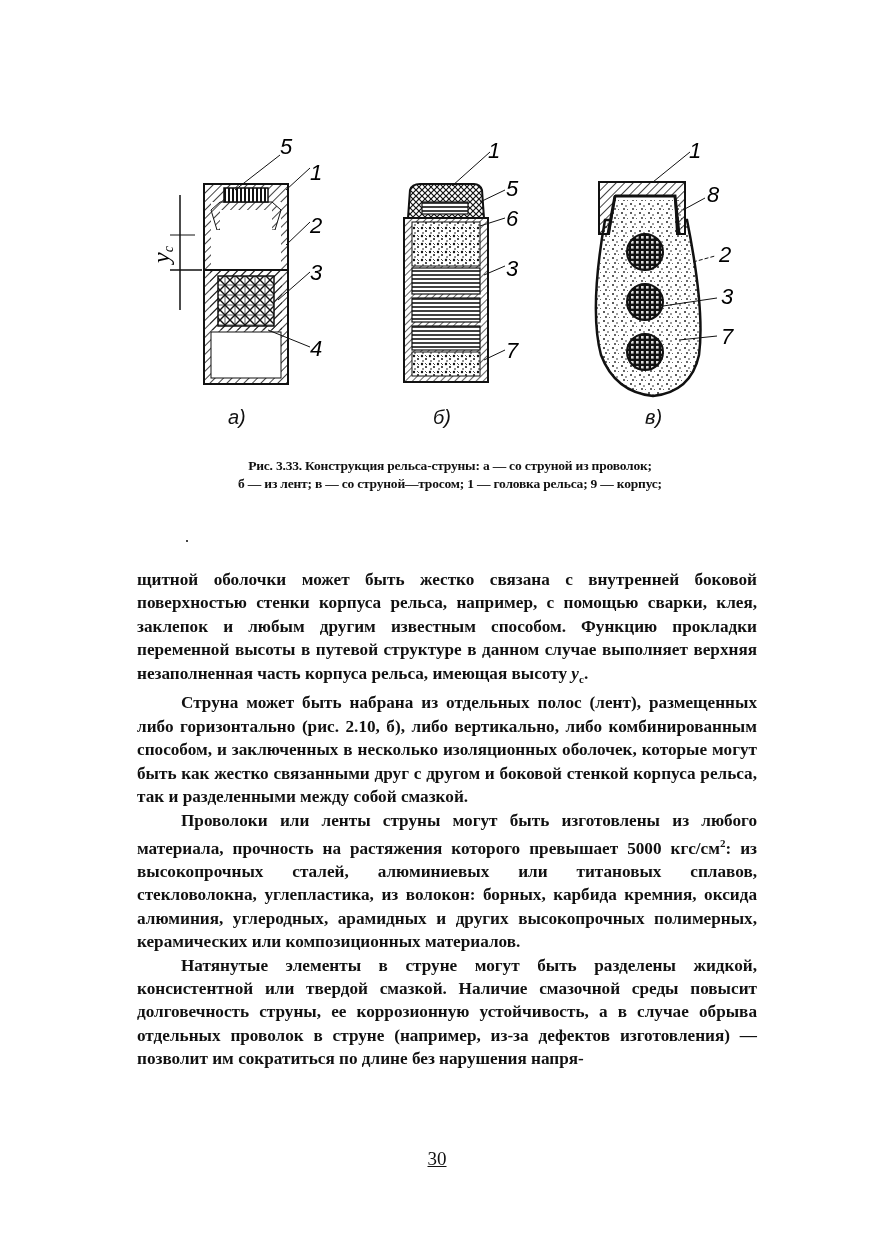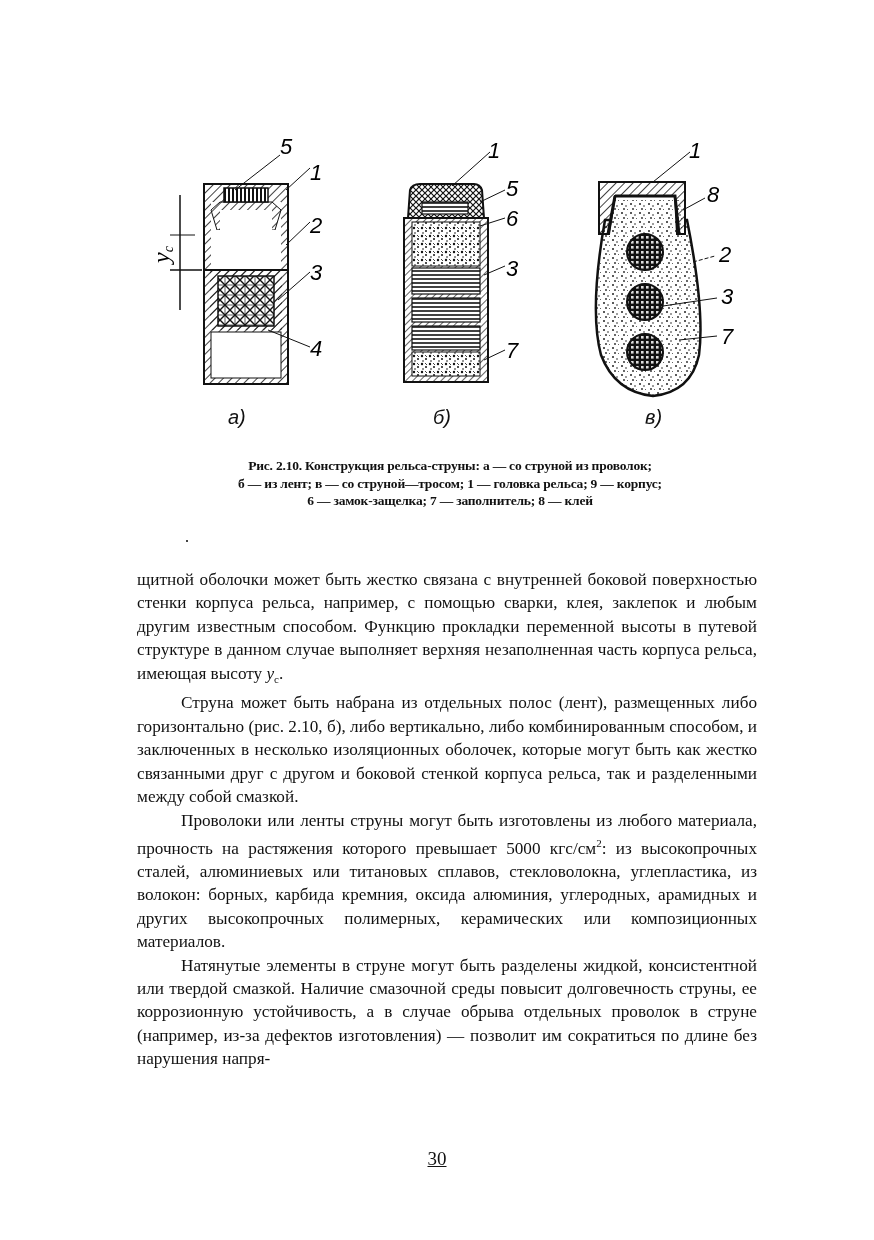--- a/index.html
+++ b/index.html
@@ -3,21 +3,21 @@
 <meta charset="utf-8">
 <style>
   html, body { margin: 0; padding: 0; background: #ffffff; }
   body { width: 874px; height: 1240px; position: relative; overflow: hidden; color: #111; font-family: "Liberation Serif", "DejaVu Serif", serif; }
   .figure-area { position: absolute; left: 140px; top: 130px; width: 620px; height: 305px; }
   .fig { position: absolute; top: 0; }
   .fig svg { display: block; }
   .fig-label { position: absolute; font-family: "Liberation Sans", sans-serif; font-style: italic; font-size: 20px; }
   .caption { position: absolute; left: 170px; top: 457px; width: 560px; text-align: center; font-size: 13.5px; line-height: 17.5px; font-weight: bold; letter-spacing: -0.2px; }
   .body-text { position: absolute; left: 137px; top: 568px; width: 620px; font-size: 17.2px; line-height: 23.4px; text-align: justify; }
-  .body-text p { margin: 0; text-indent: 0; }
+  .body-text p { margin: 0; text-indent: 0; font-weight: bold; }
   .body-text p.indent { text-indent: 44px; }
   .body-text p + p { margin-top: 0; }
   .page-number { position: absolute; left: 0; width: 874px; top: 1148px; text-align: center; font-size: 19px; text-decoration: underline; }
   .dot { position: absolute; left: 186px; top: 540px; width: 2px; height: 2px; background: #444; }
   sub { font-size: 11px; }
   sup { font-size: 11px; }
 </style>
 </head>
 <body>
 
@@ -159,23 +159,22 @@
       <text x="132" y="72" font-family="Liberation Sans, sans-serif" font-style="italic" font-size="22">8</text>
       <text x="144" y="132" font-family="Liberation Sans, sans-serif" font-style="italic" font-size="22">2</text>
       <text x="146" y="174" font-family="Liberation Sans, sans-serif" font-style="italic" font-size="22">3</text>
       <text x="146" y="214" font-family="Liberation Sans, sans-serif" font-style="italic" font-size="22">7</text>
     </svg>
     <span class="fig-label" style="left:70px; top:276px;">в)</span>
   </div>
 </div>
 
 <div class="caption">
-  <div>Рис. 2.10. Конструкция рельса-струны: а — со струной из проволок;</div>
+  <div>Рис. 3.33. Конструкция рельса-струны: а — со струной из проволок;</div>
   <div>б — из лент; в — со струной—тросом; 1 — головка рельса; 9 — корпус;</div>
-  <div>6 — замок-защелка; 7 — заполнитель; 8 — клей</div>
 </div>
 
 <div class="dot"></div>
 
 <div class="body-text">
   <p><span>щитной оболочки может быть жестко связана с внутренней боковой поверхностью стенки корпуса рельса, например, с помощью сварки, клея, заклепок и любым другим известным способом. Функцию прокладки переменной высоты в путевой структуре в данном случае выполняет верхняя незаполненная часть корпуса рельса, имеющая высоту </span><i>y</i><sub>c</sub><span>.</span></p>
   <p class="indent">Струна может быть набрана из отдельных полос (лент), размещенных либо горизонтально (рис. 2.10, б), либо вертикально, либо комбинированным способом, и заключенных в несколько изоляционных оболочек, которые могут быть как жестко связанными друг с другом и боковой стенкой корпуса рельса, так и разделенными между собой смазкой.</p>
   <p class="indent"><span>Проволоки или ленты струны могут быть изготовлены из любого материала, прочность на растяжения которого превышает 5000 кгс/см</span><sup>2</sup><span>: из высокопрочных сталей, алюминиевых или титановых сплавов, стекловолокна, углепластика, из волокон: борных, карбида кремния, оксида алюминия, углеродных, арамидных и других высокопрочных полимерных, керамических или композиционных материалов.</span></p>
   <p class="indent">Натянутые элементы в струне могут быть разделены жидкой, консистентной или твердой смазкой. Наличие смазочной среды повысит долговечность струны, ее коррозионную устойчивость, а в случае обрыва отдельных проволок в струне (например, из-за дефектов изготовления) — позволит им сократиться по длине без нарушения напря-</p>
 </div>

